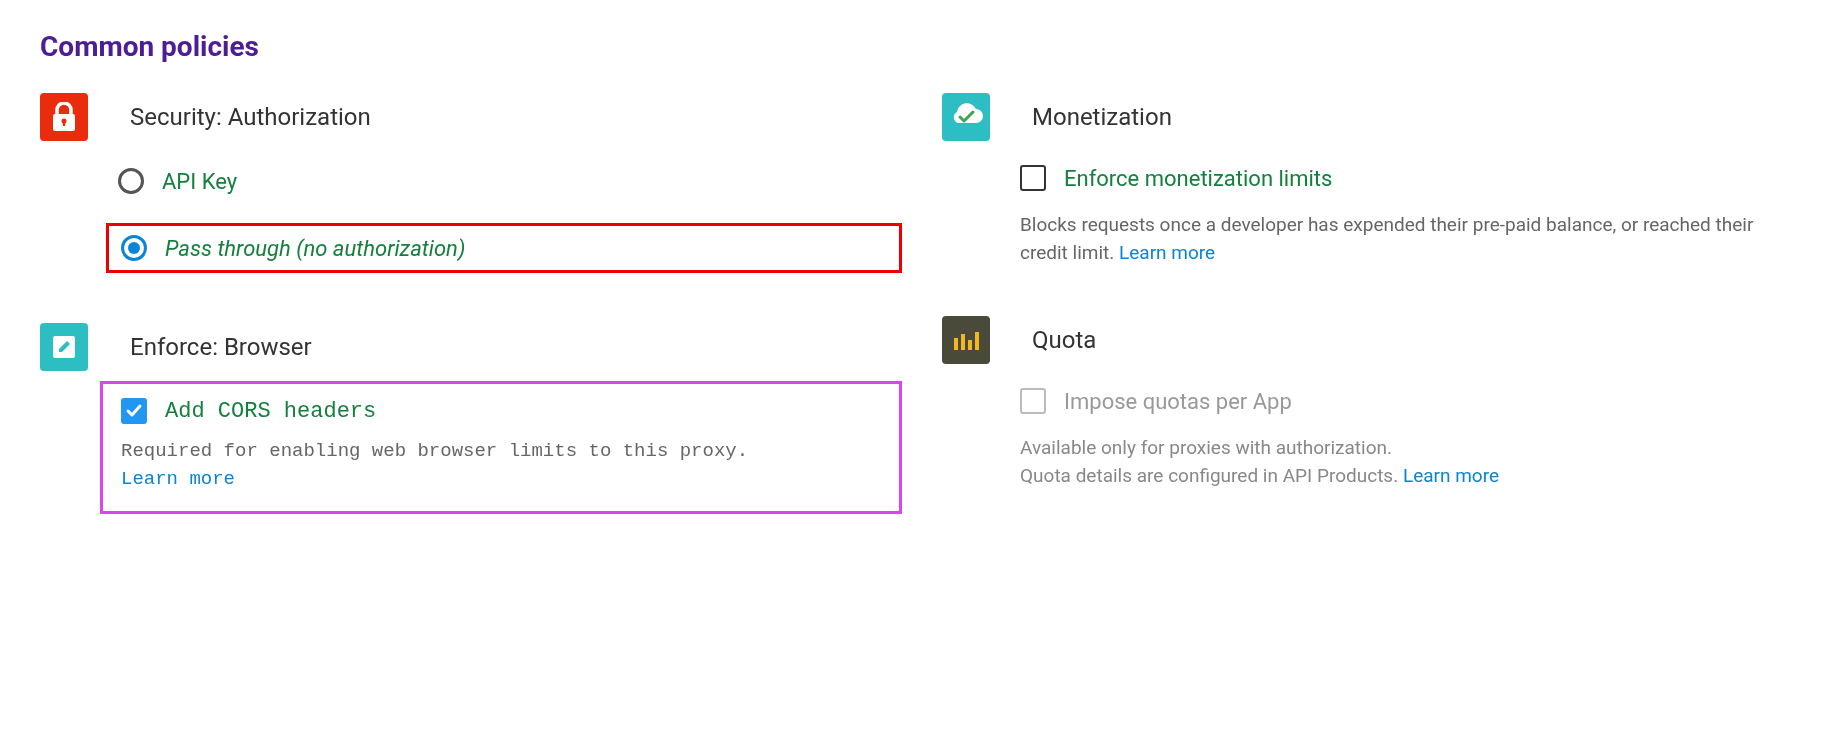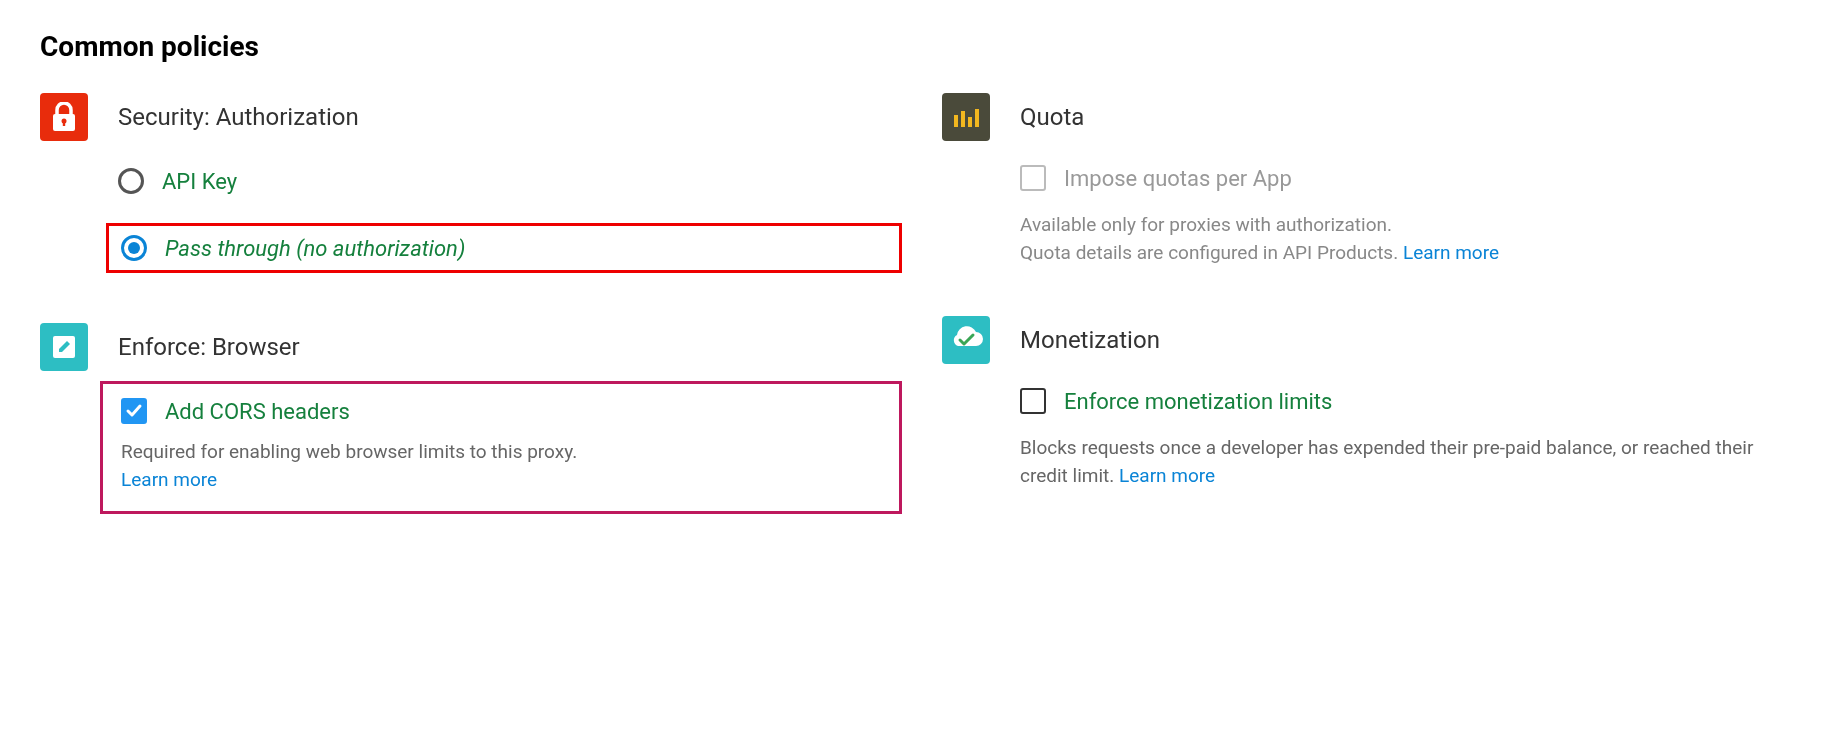--- a/index.html
+++ b/index.html
@@ -10,37 +10,37 @@
     body {
       font-family: -apple-system, BlinkMacSystemFont, "Segoe UI", Roboto, "Helvetica Neue", Arial, sans-serif;
       background: #fff;
       color: #333;
       padding: 30px 40px;
       font-size: 18px;
     }
     .page-title {
       font-size: 28px;
       font-weight: 700;
-      color: #000000;
+      color: #4c1d95;
       margin-bottom: 30px;
     }
     .columns {
       display: flex;
       gap: 40px;
     }
     .column {
       flex: 1;
     }
     .policy-section {
       margin-bottom: 50px;
     }
     .section-header {
       display: flex;
       align-items: center;
-      gap: 30px;
+      gap: 42px;
       margin-bottom: 24px;
     }
     .policy-icon {
       width: 48px;
       height: 48px;
       border-radius: 4px;
       display: flex;
       align-items: center;
       justify-content: center;
       flex-shrink: 0;
@@ -129,24 +129,25 @@
       line-height: 1.45;
     }
     .learn-more {
       color: #0a84d6;
       cursor: pointer;
     }
     .highlight-box {
       border: 3px solid #ee0000;
     }
     .highlight-block {
-      border: 3px solid #be185d;
+      border: 3px solid #d946ef;
       padding: 14px 22px 18px 18px;
       margin-left: -18px;
       margin-top: -14px;
+      font-family: Liberation Mono, monospace;
     }
     .options-inner {
       margin-top: -6px;
     }
     .cors-wrapper {
       margin-left: 78px;
     }
     .cors-label-row {
       display: flex;
       align-items: center;
@@ -218,20 +219,42 @@
         </div>
       </div>
     </div>
 
   </div>
 
   <div class="column">
 
     <div class="policy-section">
       <div class="section-header">
+        <div class="policy-icon icon-cloud">
+          <svg width="40" height="32" viewBox="0 0 40 32">
+            <path d="M30 22 a7 7 0 0 0 0-14 a10 10 0 0 0 -19 3 a6 6 0 0 0 1 11 Z" fill="#fff"></path>
+            <path d="M14 16 L18 20 L27 11" stroke="#3aa655" stroke-width="3" fill="none" stroke-linecap="round" stroke-linejoin="round"></path>
+          </svg>
+        </div>
+        <div class="section-title">Monetization</div>
+      </div>
+      <div class="options">
+        <div class="checkbox-row">
+          <div class="checkbox-outer"></div>
+          <span class="checkbox-label">Enforce monetization limits</span>
+        </div>
+        <div class="help-text">
+          <span>Blocks requests once a developer has expended their pre-paid balance, or reached their credit limit.</span>
+          <span class="learn-more">Learn more</span>
+        </div>
+      </div>
+    </div>
+
+    <div class="policy-section">
+      <div class="section-header">
         <div class="policy-icon icon-bars">
           <svg width="44" height="44" viewBox="0 0 44 44">
             <rect x="10" y="20" width="4" height="12" fill="#f2b71f"></rect>
             <rect x="17" y="16" width="4" height="16" fill="#f2b71f"></rect>
             <rect x="24" y="22" width="4" height="10" fill="#f2b71f"></rect>
             <rect x="31" y="14" width="4" height="18" fill="#f2b71f"></rect>
           </svg>
         </div>
         <div class="section-title">Quota</div>
       </div>
@@ -241,36 +264,14 @@
           <span class="checkbox-label disabled">Impose quotas per App</span>
         </div>
         <div class="help-text-disabled">
           <span>Available only for proxies with authorization.</span><br>
           <span>Quota details are configured in API Products.</span>
           <span class="learn-more">Learn more</span>
         </div>
       </div>
     </div>
 
-    <div class="policy-section">
-      <div class="section-header">
-        <div class="policy-icon icon-cloud">
-          <svg width="40" height="32" viewBox="0 0 40 32">
-            <path d="M30 22 a7 7 0 0 0 0-14 a10 10 0 0 0 -19 3 a6 6 0 0 0 1 11 Z" fill="#fff"></path>
-            <path d="M14 16 L18 20 L27 11" stroke="#3aa655" stroke-width="3" fill="none" stroke-linecap="round" stroke-linejoin="round"></path>
-          </svg>
-        </div>
-        <div class="section-title">Monetization</div>
-      </div>
-      <div class="options">
-        <div class="checkbox-row">
-          <div class="checkbox-outer"></div>
-          <span class="checkbox-label">Enforce monetization limits</span>
-        </div>
-        <div class="help-text">
-          <span>Blocks requests once a developer has expended their pre-paid balance, or reached their credit limit.</span>
-          <span class="learn-more">Learn more</span>
-        </div>
-      </div>
-    </div>
-
   </div>
 </div>
 
 </body></html>

